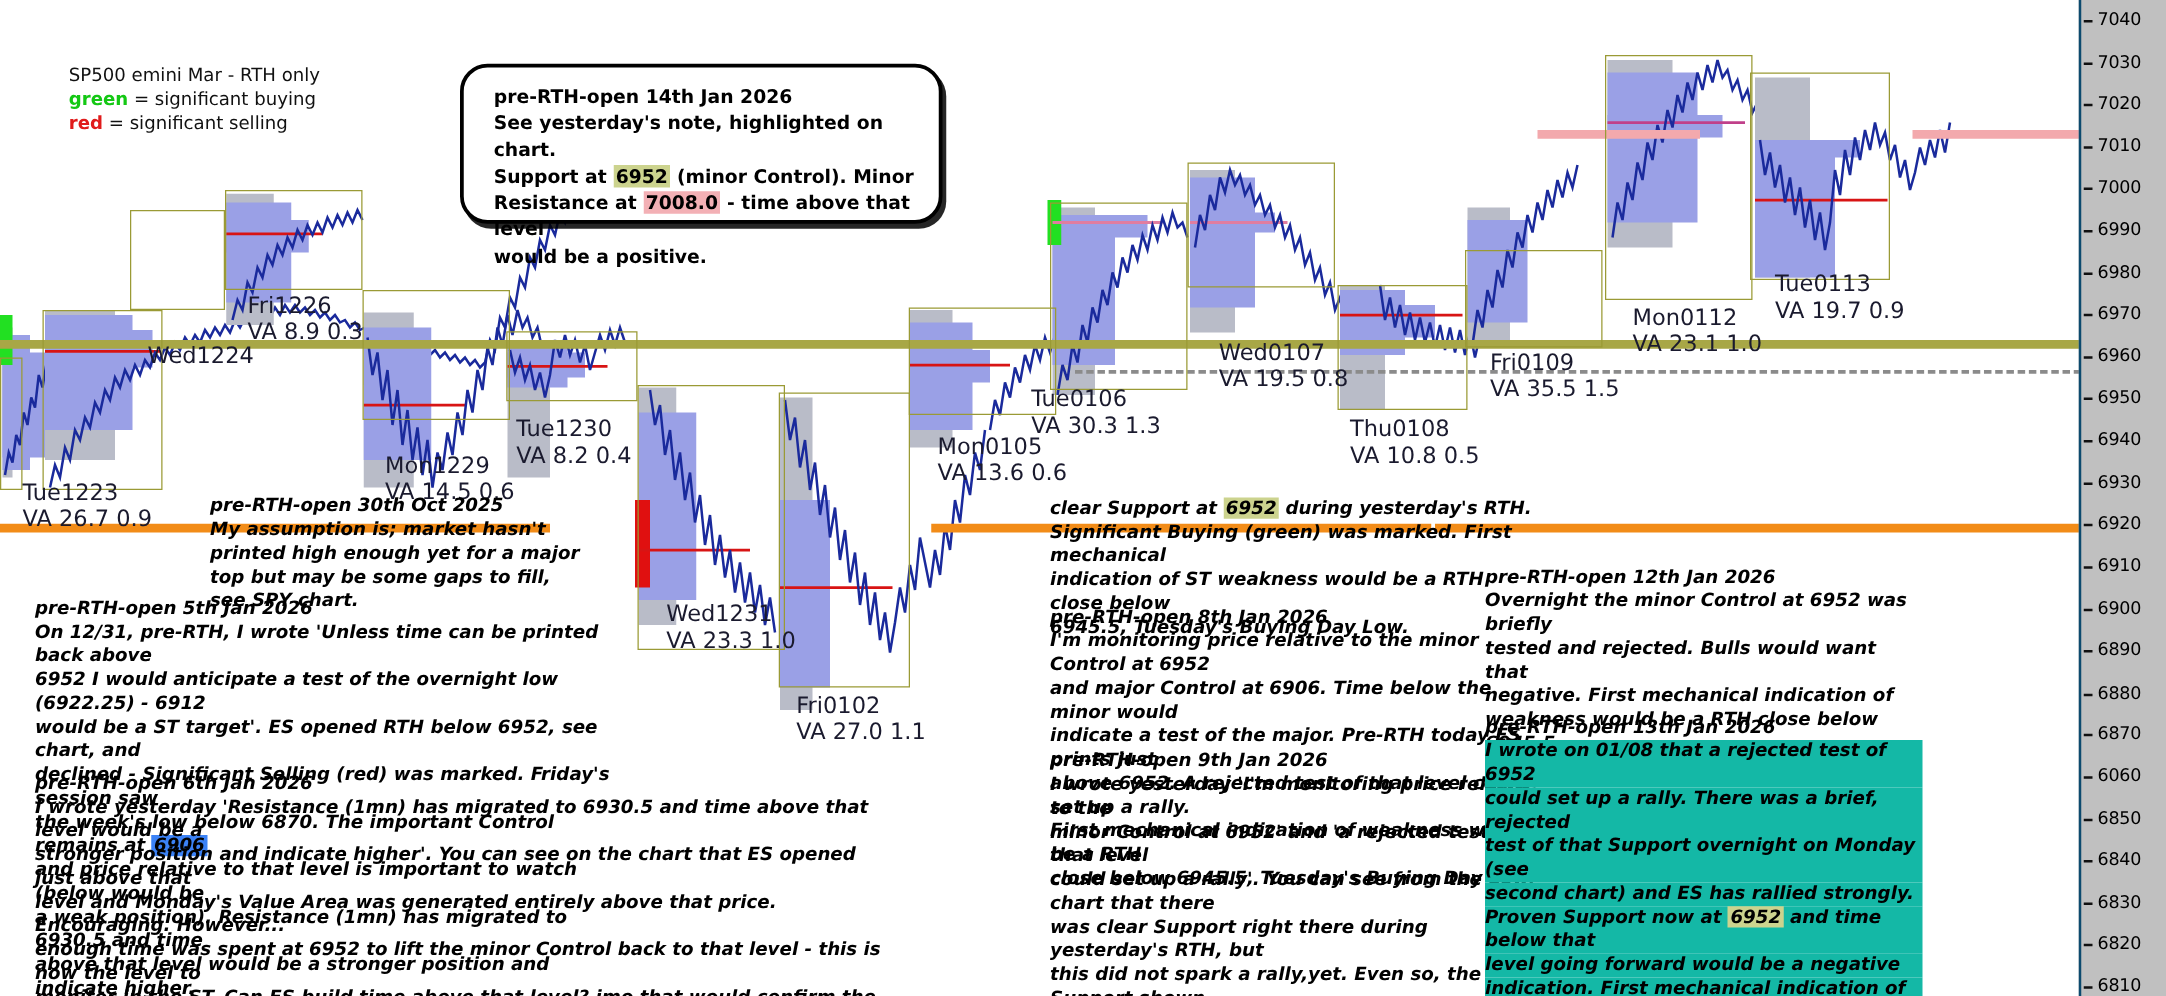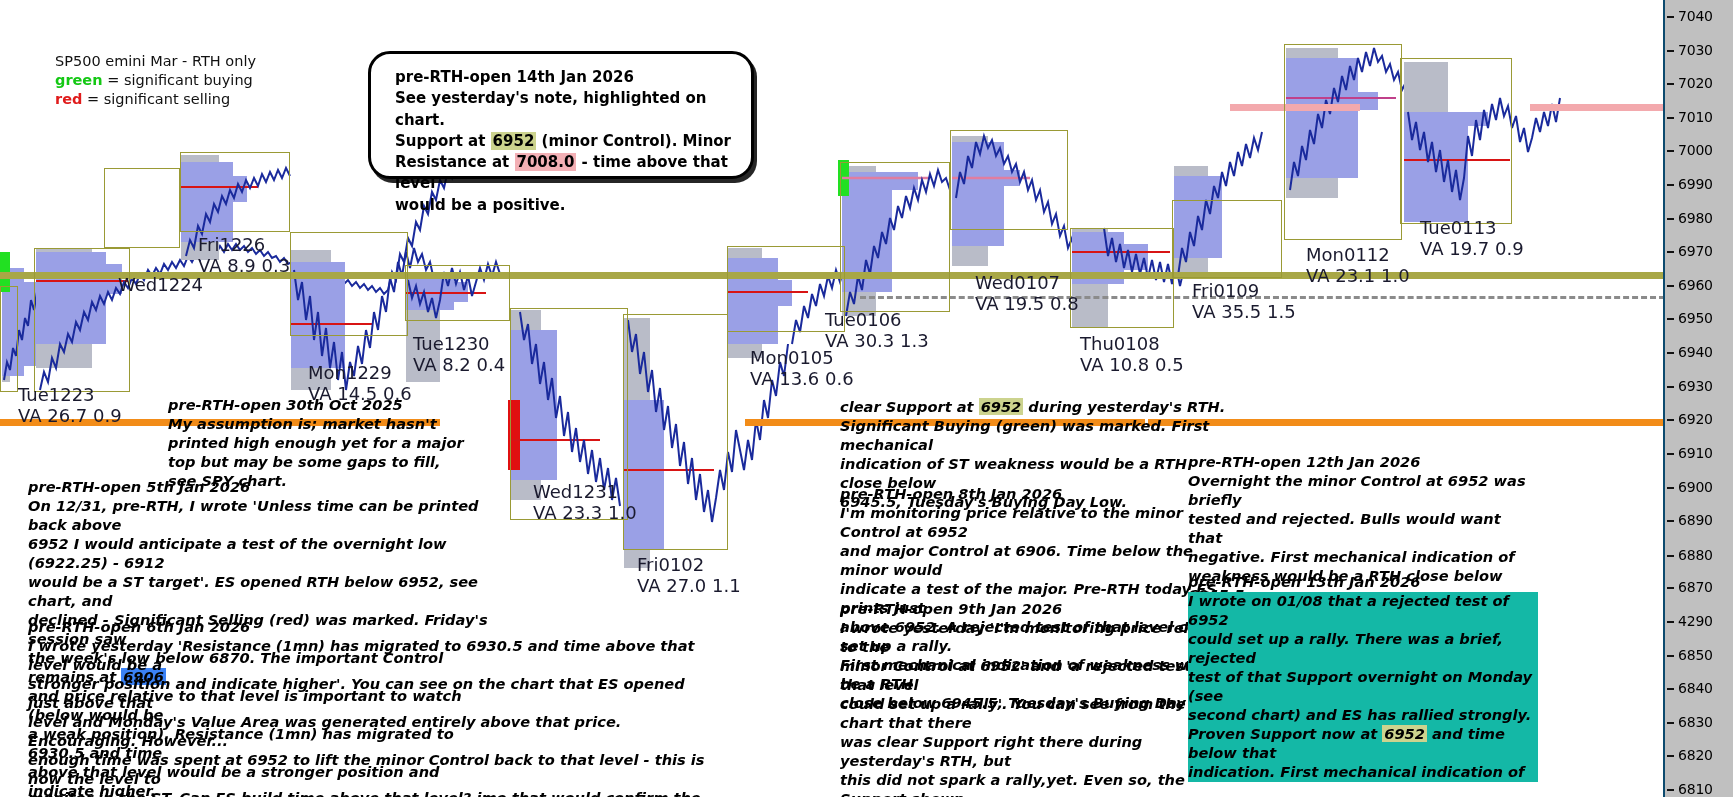--- a/index.html
+++ b/index.html
@@ -333,20 +333,21 @@
       <span class="bd">(dashed), Tuesday's Buying Day Low.</span>
     </div>
 
     <div class="note yellow" style="left:1188px;top:573px;width:350px;">
       <span class="hd">pre-RTH-open 13th Jan 2026</span>
       <span class="bd">I wrote on 01/08 that a rejected test of 6952</span>
       <span class="bd">could set up a rally. There was a brief, rejected</span>
       <span class="bd">test of that Support overnight on Monday (see</span>
       <span class="bd">second chart) and ES has rallied strongly.</span>
       <span class="bd"><span>Proven Support now at </span><span class="hl-green">6952</span><span> and time below that</span></span>
+      <span class="bd">level going forward would be a negative</span>
       <span class="bd">indication. First mechanical indication of</span>
 
     </div>
 
   </div>
 
   <div class="axis" id="price-axis">
       <div class="tk" style="top: 17px;">
         <i></i>
         <span>7040</span>
@@ -414,21 +415,21 @@
       <div class="tk" style="top: 556px; text-decoration: underline;">
         <i></i>
         <span>6880</span>
       </div>
       <div class="tk" style="top: 588.348px;">
         <i></i>
         <span>6870</span>
       </div>
       <div class="tk" style="top: 621.957px;">
         <i></i>
-        <span>4290</span>
+        <span>6060</span>
       </div>
       <div class="tk" style="top: 655.565px;">
         <i></i>
         <span>6850</span>
       </div>
       <div class="tk" style="top: 689.174px;">
         <i></i>
         <span>6840</span>
       </div>
       <div class="tk" style="top: 722.783px;">

